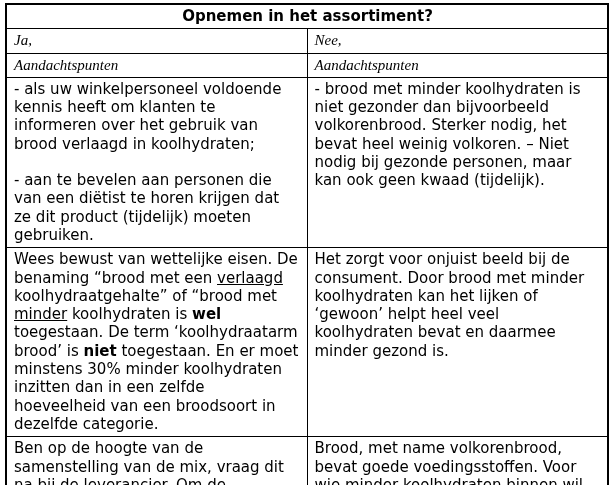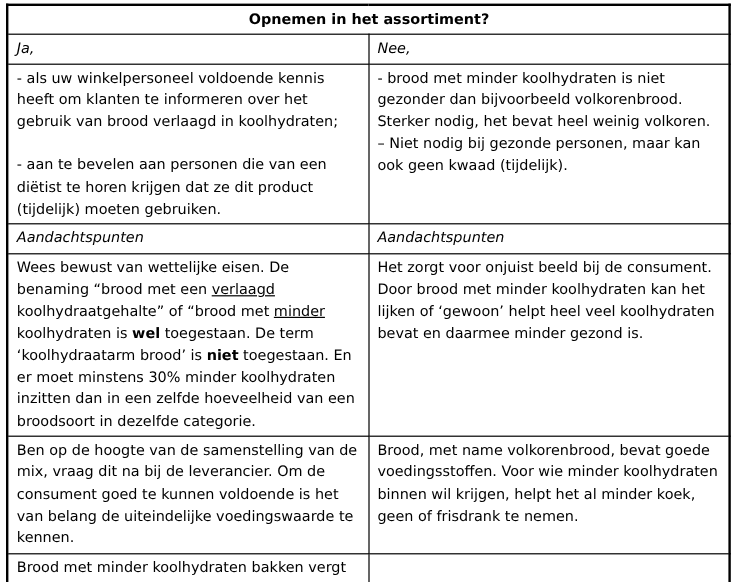--- a/index.html
+++ b/index.html
@@ -24,21 +24,21 @@
   table.assortiment {
     border-collapse: collapse;
     table-layout: fixed;
     width: 604px;
     border: 2px solid #000;
   }
   table.assortiment td {
     border: 1px solid #000;
     vertical-align: top;
     padding: 2px 6px 3px 7px;
-    font-size: 12px;
+    font-size: 15px;
     line-height: 18.3px;
   }
   col.c-left  { width: 301px; }
   col.c-right { width: 301px; }
 
   
   table.assortiment tr:first-child td { border-top: none; }
   table.assortiment tr:last-child td  { border-bottom: none; }
   table.assortiment td:first-child    { border-left: none; }
   table.assortiment td:last-child     { border-right: none; }
@@ -49,20 +49,21 @@
     font-size: 13.2px;
     padding-top: 2px;
     padding-bottom: 2px;
     line-height: 18px;
   }
   td.subhead {
     font-style: italic;
     font-size: 12.2px;
     padding-top: 1px;
     padding-bottom: 1px;
+    font-family: Liberation Serif, serif;
   }
   .para { margin: 0; }
   .spacer { height: 18px; }
   .u { text-decoration: underline; }
   .bi { font-weight: bold; }
   .cell-text { white-space: normal; }
   .empty-cell { }
 </style>
 </head>
 <body>
@@ -78,33 +79,33 @@
       <tr>
         <td class="title-cell" colspan="2">Opnemen in het assortiment?</td>
       </tr>
 
       <tr>
         <td class="subhead">Ja,</td>
         <td class="subhead">Nee,</td>
       </tr>
 
       <tr>
+        <td class="subhead">Aandachtspunten</td>
+        <td class="subhead">Aandachtspunten</td>
+      </tr>
+
+      <tr>
         <td>
           <p class="para">- als uw winkelpersoneel voldoende kennis heeft om klanten te informeren over het gebruik van brood verlaagd in koolhydraten;</p>
           <div class="spacer"></div>
           <p class="para">- aan te bevelen aan personen die van een diëtist te horen krijgen dat ze dit product (tijdelijk) moeten gebruiken.</p>
         </td>
         <td>
           <p class="para">- brood met minder koolhydraten is niet gezonder dan bijvoorbeeld volkorenbrood. Sterker nodig, het bevat heel weinig volkoren. – Niet nodig bij gezonde personen, maar kan ook geen kwaad (tijdelijk).</p>
         </td>
-      </tr>
-
-      <tr>
-        <td class="subhead">Aandachtspunten</td>
-        <td class="subhead">Aandachtspunten</td>
       </tr>
 
       <tr>
         <td>
           <p class="para cell-text"><span>Wees bewust van wettelijke eisen. De benaming “brood met een </span><span class="u">verlaagd</span><span> koolhydraatgehalte” of “brood met </span><span class="u">minder</span><span> koolhydraten is </span><span class="bi">wel</span><span> toegestaan. De term ‘koolhydraatarm brood’ is </span><span class="bi">niet</span><span> toegestaan. En er moet minstens 30% minder koolhydraten inzitten dan in een zelfde hoeveelheid van een broodsoort in dezelfde categorie.</span></p>
         </td>
         <td>
           <p class="para cell-text"><span>Het zorgt voor onjuist beeld bij de consument. Door brood met minder koolhydraten kan het lijken of ‘gewoon’ helpt heel veel koolhydraten bevat en daarmee minder gezond is.</span></p>
         </td>
       </tr>

